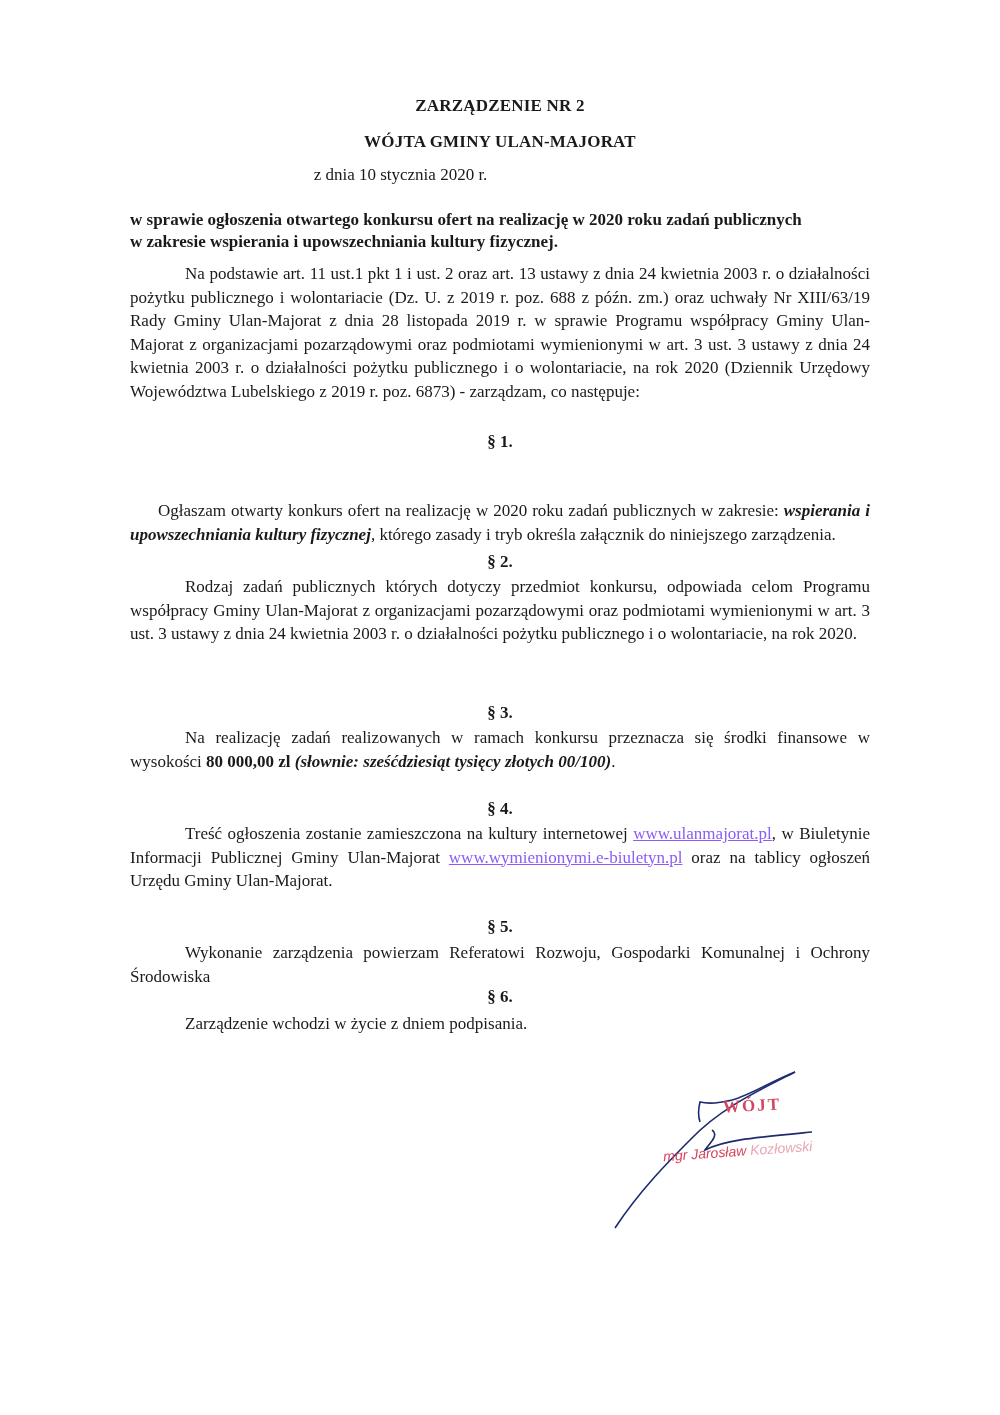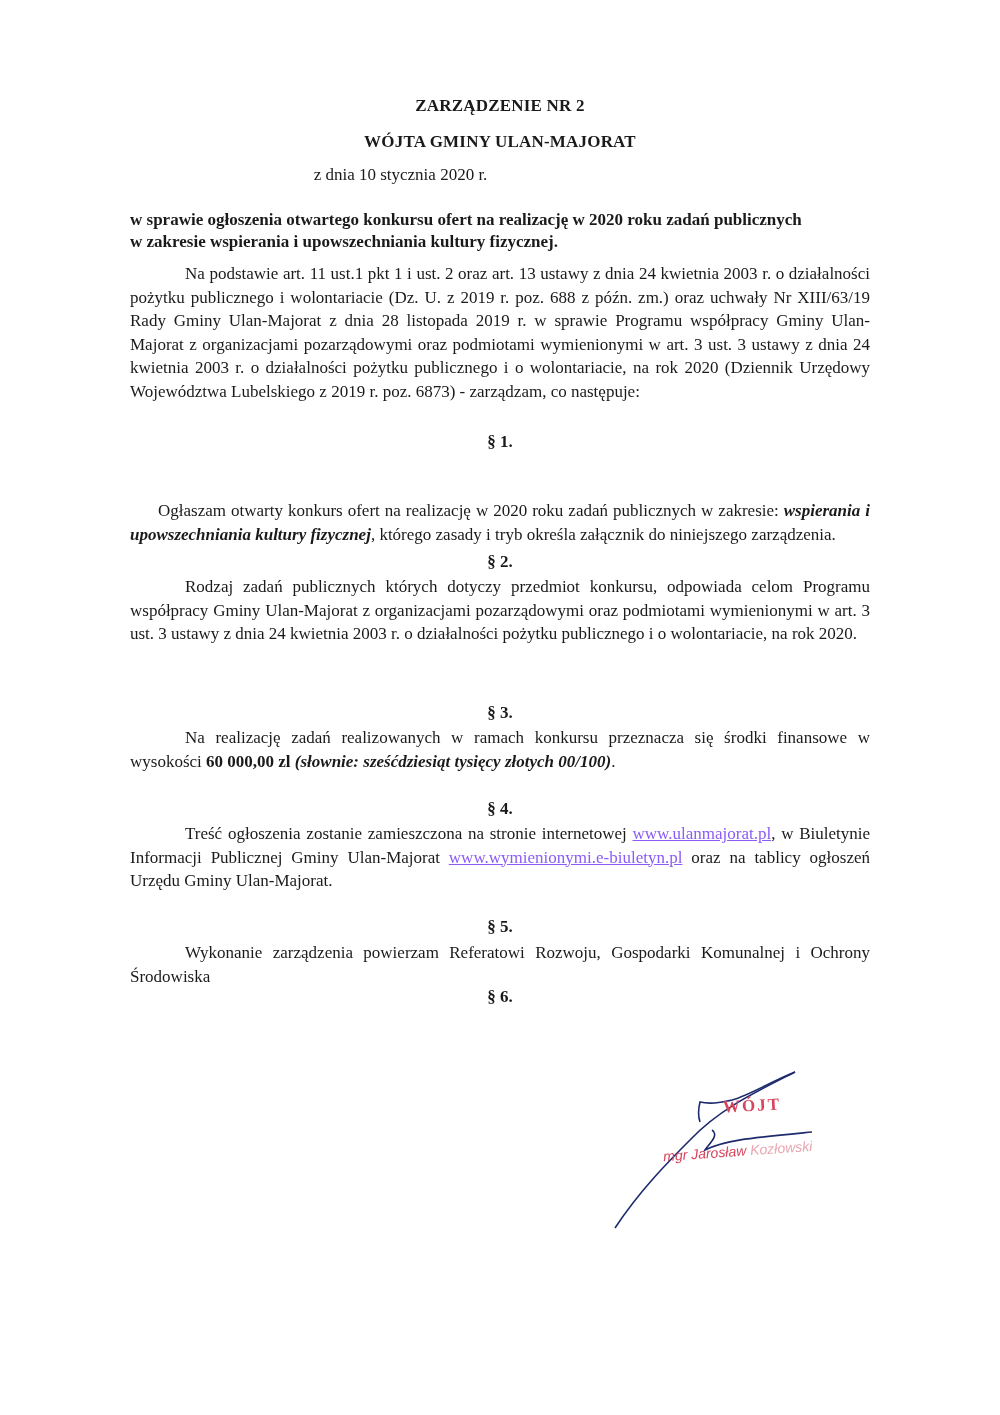--- a/index.html
+++ b/index.html
@@ -59,29 +59,30 @@
 
   <div class="para indent" style="top:262px;">Na podstawie art. 11 ust.1 pkt 1 i ust. 2 oraz art. 13 ustawy z dnia 24 kwietnia 2003 r. o działalności pożytku publicznego i wolontariacie (Dz. U. z 2019 r. poz. 688 z późn. zm.) oraz uchwały Nr XIII/63/19 Rady Gminy Ulan-Majorat z dnia 28 listopada 2019 r. w sprawie Programu współpracy Gminy Ulan-Majorat z organizacjami pozarządowymi oraz podmiotami wymienionymi w art. 3 ust. 3 ustawy z dnia 24 kwietnia 2003 r. o działalności pożytku publicznego i o wolontariacie, na rok 2020 (Dziennik Urzędowy Województwa Lubelskiego z 2019 r. poz. 6873) - zarządzam, co następuje:</div>
 
   <div class="sect" style="top:432px;">§ 1.</div>
   <div class="para indent-small" style="top:457px;margin-top:42px;"><span>Ogłaszam otwarty konkurs ofert na realizację w 2020 roku zadań publicznych w zakresie: </span><span class="bi">wspierania i upowszechniania kultury fizycznej</span><span>, którego zasady i tryb określa załącznik do niniejszego zarządzenia.</span></div>
 
   <div class="sect" style="top:552px;">§ 2.</div>
   <div class="para indent" style="top:575px;">Rodzaj zadań publicznych których dotyczy przedmiot konkursu, odpowiada celom Programu współpracy Gminy Ulan-Majorat z organizacjami pozarządowymi oraz podmiotami wymienionymi w art. 3 ust. 3 ustawy z dnia 24 kwietnia 2003 r. o działalności pożytku publicznego i o wolontariacie, na rok 2020.</div>
 
   <div class="sect" style="top:703px;">§ 3.</div>
-  <div class="para indent" style="top:726px;"><span>Na realizację zadań realizowanych w ramach konkursu przeznacza się środki finansowe w wysokości </span><span class="b">60 000,00 zl</span> <span class="bi">(słownie: sześćdziesiąt tysięcy złotych 00/100)</span><span>.</span></div>
+  <div class="para indent" style="top:726px;"><span>Na realizację zadań realizowanych w ramach konkursu przeznacza się środki finansowe w wysokości </span><span class="b">80 000,00 zl</span> <span class="bi">(słownie: sześćdziesiąt tysięcy złotych 00/100)</span><span>.</span></div>
 
   <div class="sect" style="top:799px;">§ 4.</div>
-  <div class="para indent" style="top:822px;"><span>Treść ogłoszenia zostanie zamieszczona na stronie internetowej </span><a class="link">www.ulanmajorat.pl</a><span>, w Biuletynie Informacji Publicznej Gminy Ulan-Majorat </span><a class="link">www.wymienionymi.e-biuletyn.pl</a><span> oraz na tablicy ogłoszeń Urzędu Gminy Ulan-Majorat.</span></div>
+  <div class="para indent" style="top:822px;"><span>Treść ogłoszenia zostanie zamieszczona na kultury internetowej </span><a class="link">www.ulanmajorat.pl</a><span>, w Biuletynie Informacji Publicznej Gminy Ulan-Majorat </span><a class="link">www.wymienionymi.e-biuletyn.pl</a><span> oraz na tablicy ogłoszeń Urzędu Gminy Ulan-Majorat.</span></div>
 
   <div class="sect" style="top:917px;">§ 5.</div>
   <div class="para indent" style="top:941px;">Wykonanie zarządzenia powierzam Referatowi Rozwoju, Gospodarki Komunalnej i Ochrony Środowiska</div>
 
   <div class="sect" style="top:987px;">§ 6.</div>
+  <div class="para indent" style="top:1012px;">Zarządzenie wchodzi w życie z dniem podpisania.</div>
 
   <svg class="sig" viewBox="0 0 300 180">
     <path d="M195 2 C160 20, 120 38, 90 70 C70 90, 40 120, 15 158" fill="none" stroke="#1e2a6e" stroke-width="1.6"></path>
     <path d="M195 2 C170 12, 150 25, 132 30 C120 33, 108 34, 100 32 C98 40, 98 46, 100 52" fill="none" stroke="#1e2a6e" stroke-width="1.6"></path>
     <path d="M112 60 C120 65, 108 75, 105 80 C125 70, 150 68, 212 62" fill="none" stroke="#1e2a6e" stroke-width="1.6"></path>
   </svg>
   <div class="stamp-title">WÓJT</div>
   <div class="stamp-name"><span>mgr Jarosław</span> <span class="faded">Kozłowski</span></div>
 
 </div>

